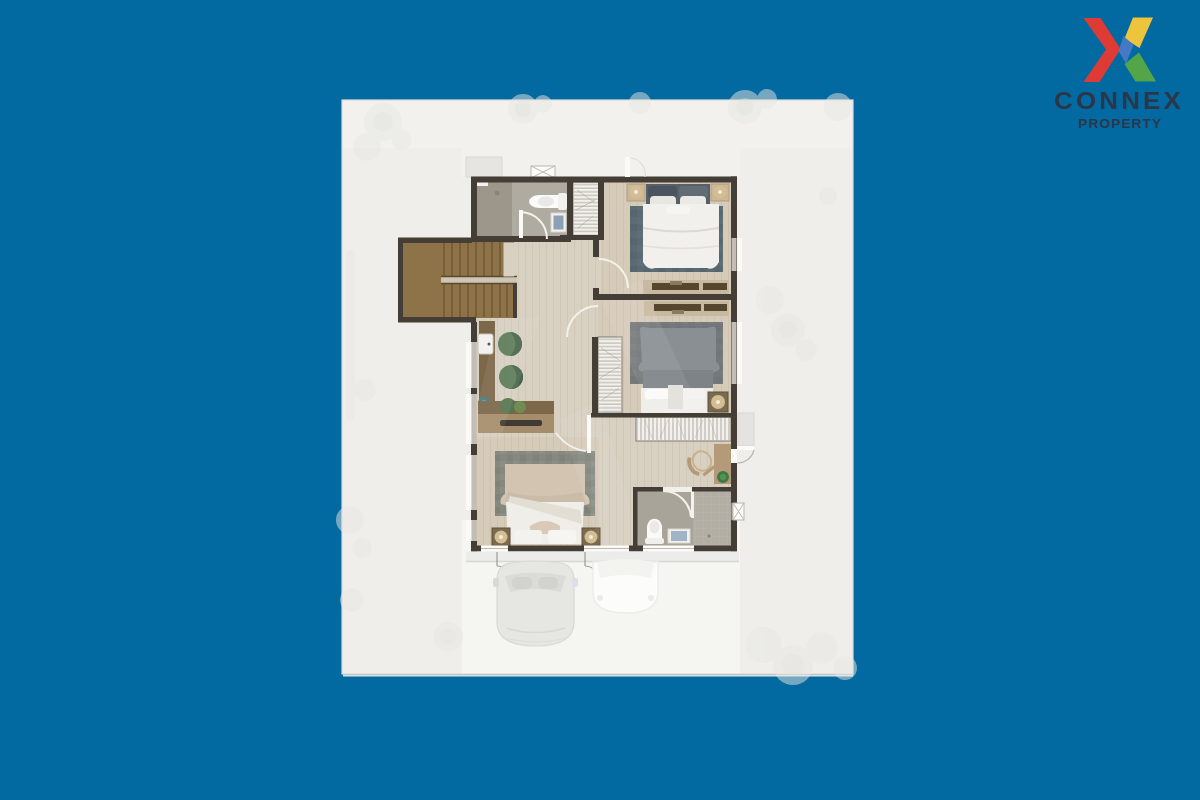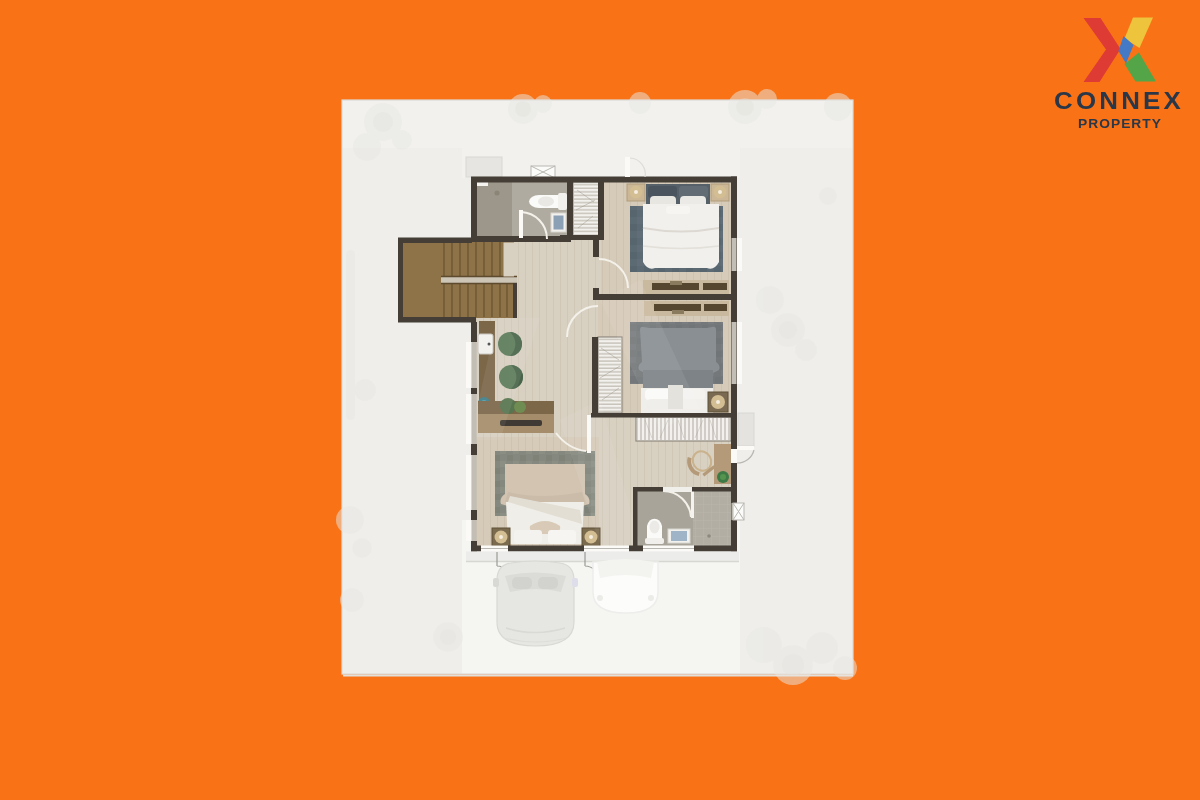--- a/index.html
+++ b/index.html
@@ -1,16 +1,16 @@
 <!DOCTYPE html>
 <html><head>
 <meta charset="utf-8">
 <style>
 html,body{margin:0;padding:0;background:#ffffff;}
-#page{position:relative;width:1200px;height:800px;overflow:hidden;background:#f97316;font-family:"Liberation Sans",sans-serif;}
+#page{position:relative;width:1200px;height:800px;overflow:hidden;background:#0369a1;font-family:"Liberation Sans",sans-serif;}
 </style>
 </head>
 <body>
 <div id="page">
 <svg width="1200" height="800" viewBox="0 0 1200 800" xmlns="http://www.w3.org/2000/svg">
 <defs>
 <pattern id="plank" width="7" height="30" patternUnits="userSpaceOnUse">
   <rect width="7" height="30" fill="none"></rect>
   <line x1="0.5" y1="0" x2="0.5" y2="30" stroke="#b7ab97" stroke-width="1" opacity="0.25"></line>
 </pattern>

